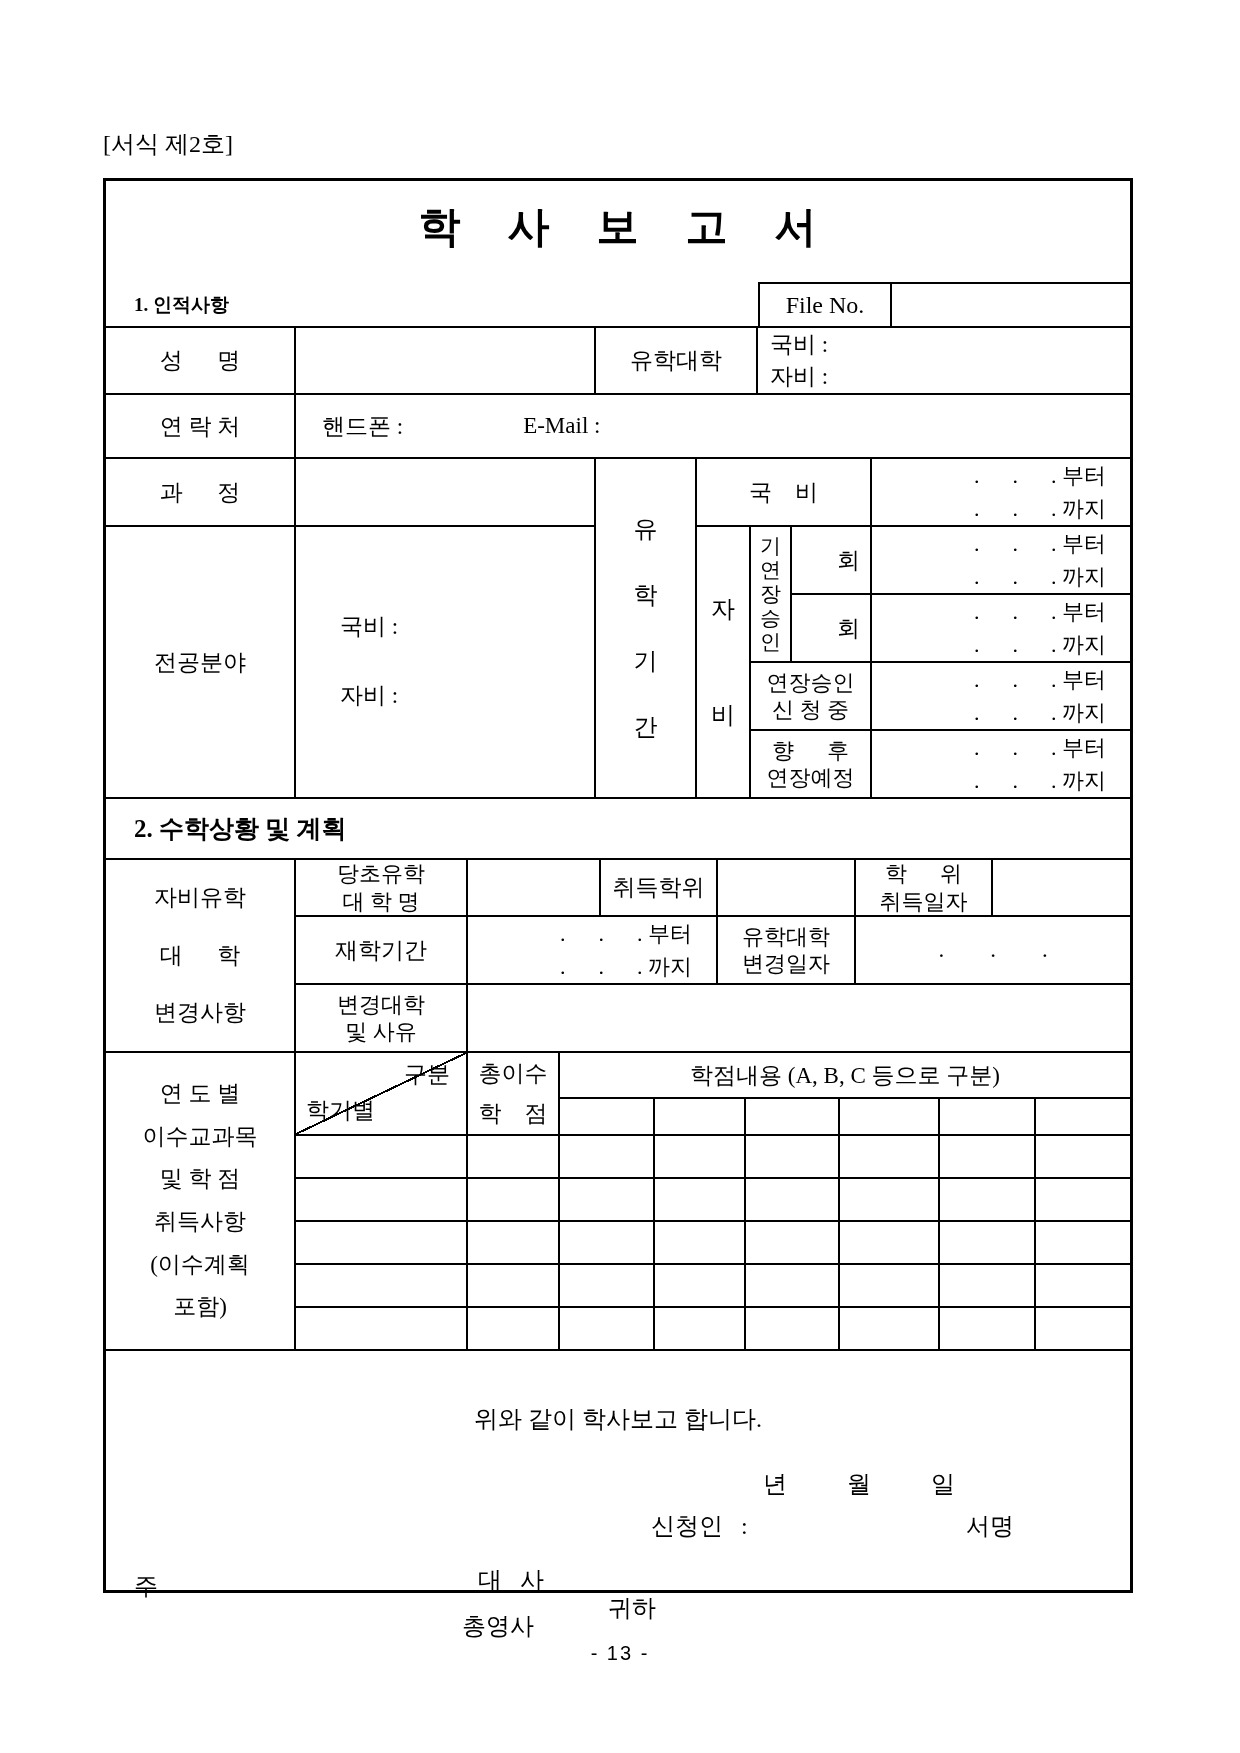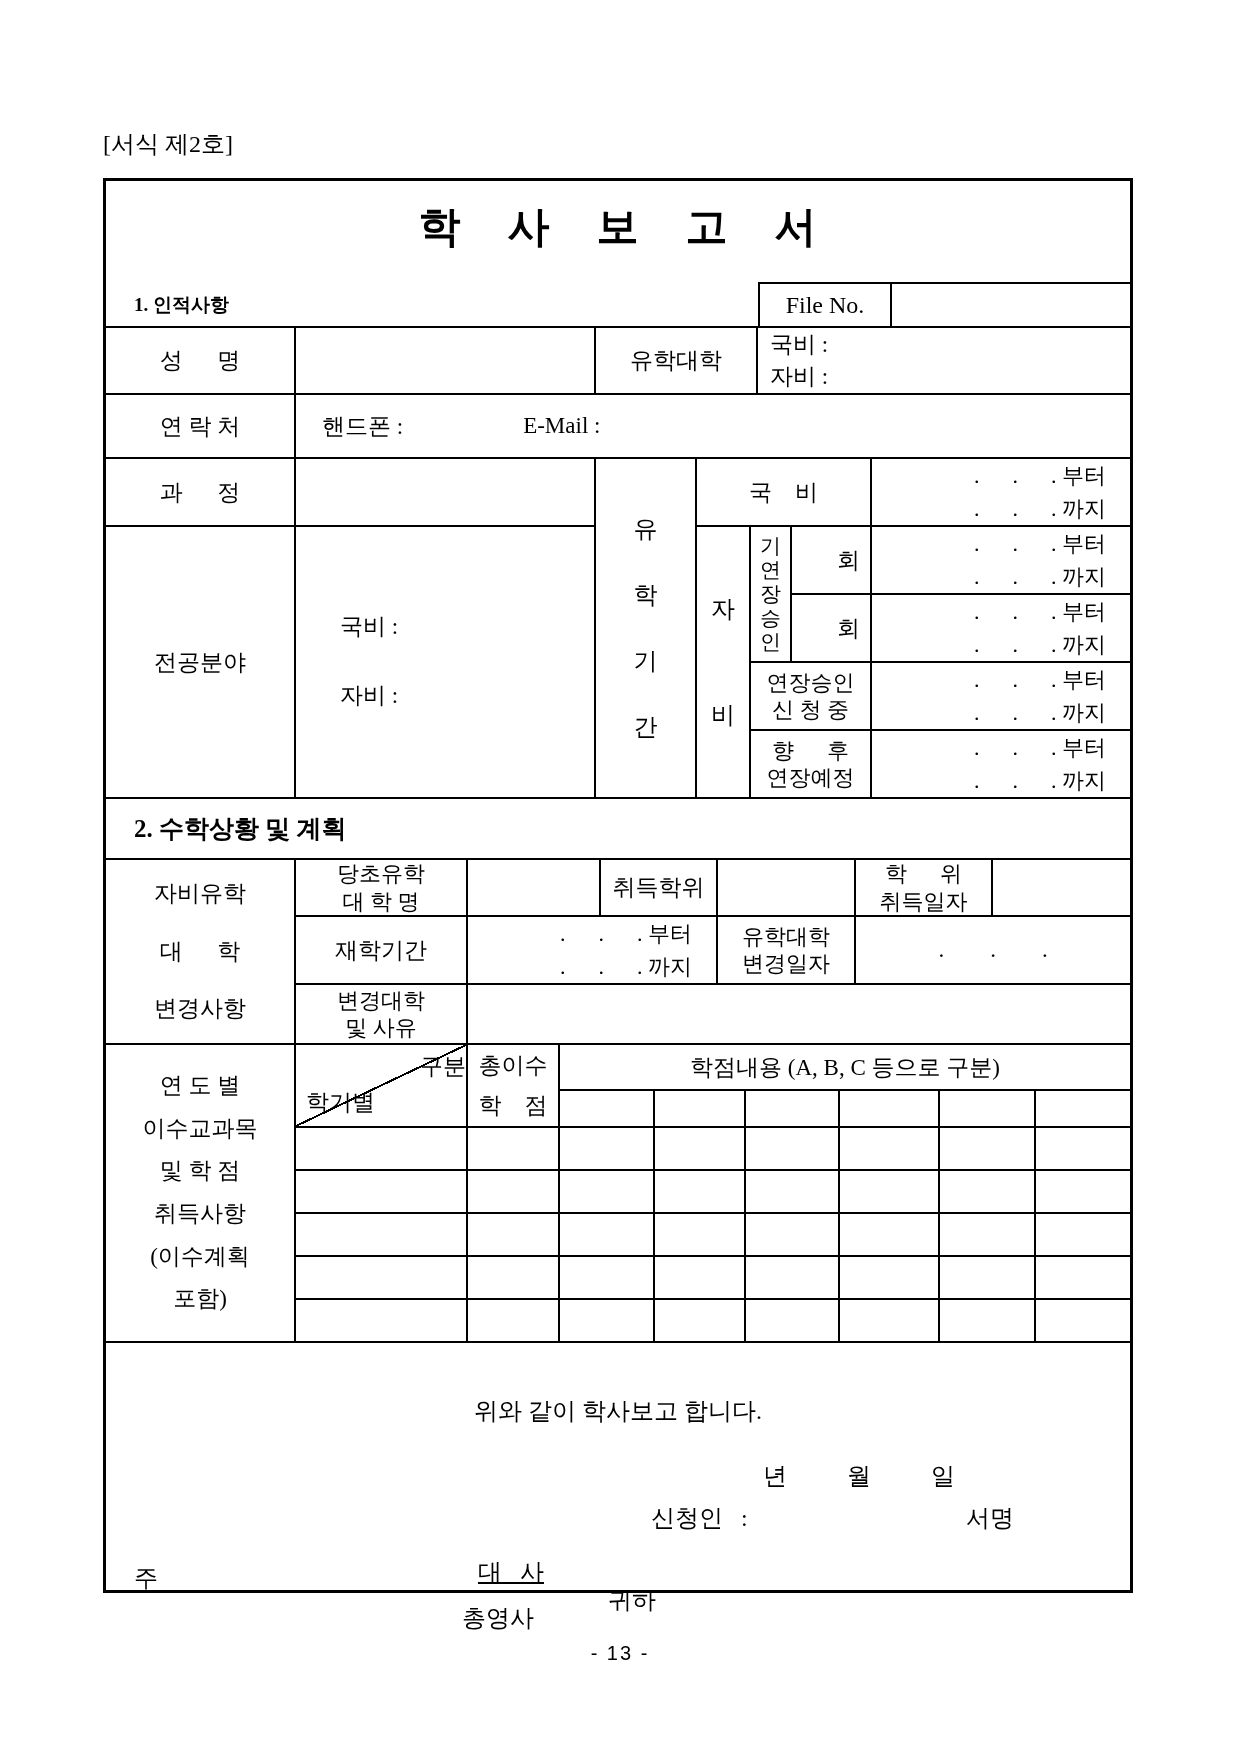--- a/index.html
+++ b/index.html
@@ -45,21 +45,21 @@
   .contact .email { margin-left:120px; }
 
   .s2head { position:relative; height:59px; border-bottom:2px solid #000;
             display:flex; align-items:center; }
   .s2head .heading { margin-left:28px; font-size:25px; font-weight:600; }
 
   .diag { position:relative;
           background:linear-gradient(to bottom right,
             transparent calc(50% - 1px), #000 calc(50% - 1px),
             #000 calc(50% + 1px), transparent calc(50% + 1px)); }
-  .diag .dt { position:absolute; top:6px; right:0; font-size:23px; }
+  .diag .dt { position:absolute; top:6px; right:16px; font-size:23px; }
   .diag .db { position:absolute; bottom:8px; left:10px; font-size:23px; }
 
   .grades-left { white-space:pre; line-height:1.85; font-size:23px;border-radius:8px; }
   .total-cell  { white-space:pre; line-height:40px; font-size:23px; }
 
   .sig { position:relative; height:297px; font-size:24px; }
   .sig span { position:absolute; white-space:pre; line-height:1.1; }
   .sig-statement { left:0; right:0; text-align:center; top:55px; }
   .sig-date      { right:175px; top:120px; }
   .sig-applicant { left:545px; top:162px; }
@@ -215,21 +215,21 @@
         <td class="no-t no-r"></td>
       </tr>
       <tr style="height:58px">
         <td>재학기간</td>
         <td class="dates" colspan="2">.      .      . 부터
 .      .      . 까지</td>
         <td class="two">유학대학
 변경일자</td>
         <td class="no-r pre" colspan="2">.        .        .</td>
       </tr>
-      <tr style="height:60px">
+      <tr style="height:68px">
         <td class="two">변경대학
 및 사유</td>
         <td class="no-r" colspan="5"></td>
       </tr>
     </tbody>
       </table>
 
     <table>
       <colgroup>
         <col style="width:189px">

